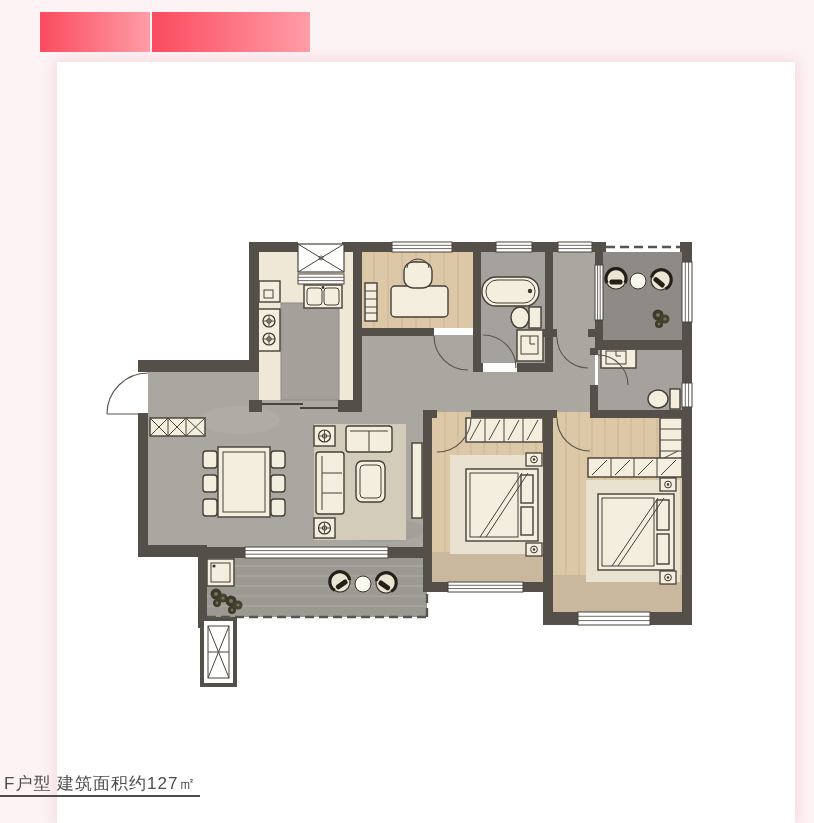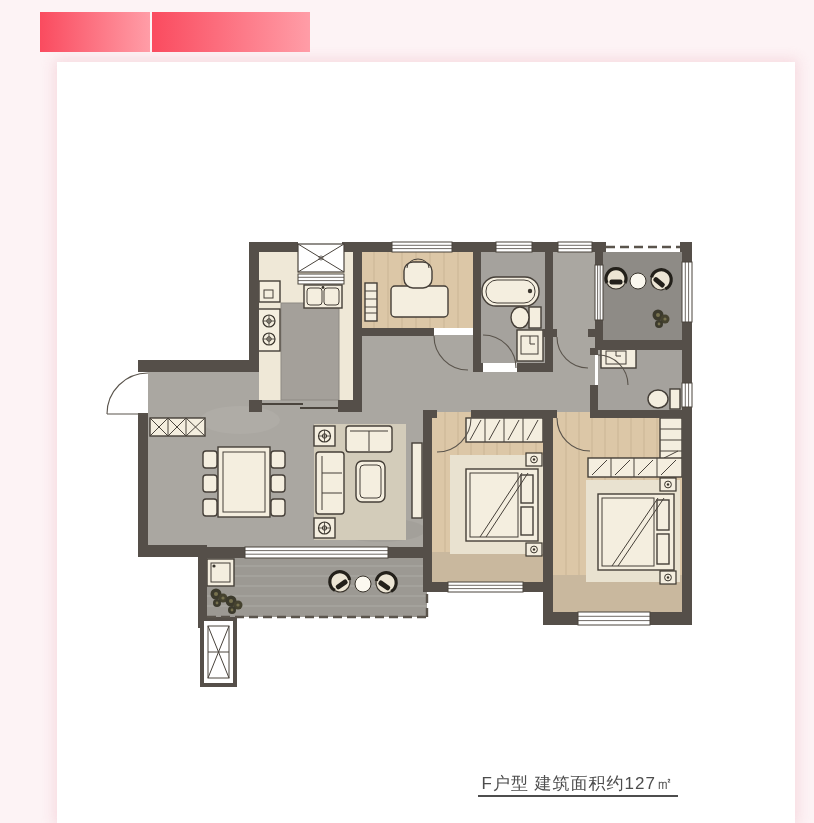--- a/index.html
+++ b/index.html
@@ -12,21 +12,21 @@
     position:absolute;left:57px;top:62px;width:738px;height:761px;
     background:var(--card-bg,#ffffff);
     box-shadow:0 0 12px 3px rgba(243,205,212,.65);
   }
   .bar{position:absolute;top:12px;height:40px;
     background:linear-gradient(90deg,var(--bar-from,#fa4b5f),var(--bar-to,#ff9da7));}
   .bar.b1{left:40px;width:110px;}
   .bar.b2{left:152px;width:158px;}
   svg.plan{position:absolute;left:0;top:0;}
   .caption{
-    position:absolute;left:0;top:772px;width:678px;text-align:right;
+    position:absolute;left:0;top:772px;width:678px;text-align:left;
     font-size:17px;letter-spacing:1px;color:var(--caption-color,#4d4d4d);
   }
   .caption span{border-bottom:2px solid var(--caption-color,#4d4d4d);padding:0 4px 2px 4px;}
   
   .wall{fill:var(--wall,#554f49);}
   .f-gray{fill:var(--floor-gray,#aaa7a1);}
   .f-wood{fill:var(--floor-wood,#dcc7a7);}
   .f-cream{fill:var(--floor-cream,#efe8d7);}
   .f-bath{fill:var(--floor-bath,#a5a29d);}
   .f-baln{fill:var(--balcony-north,#8e8b86);}

